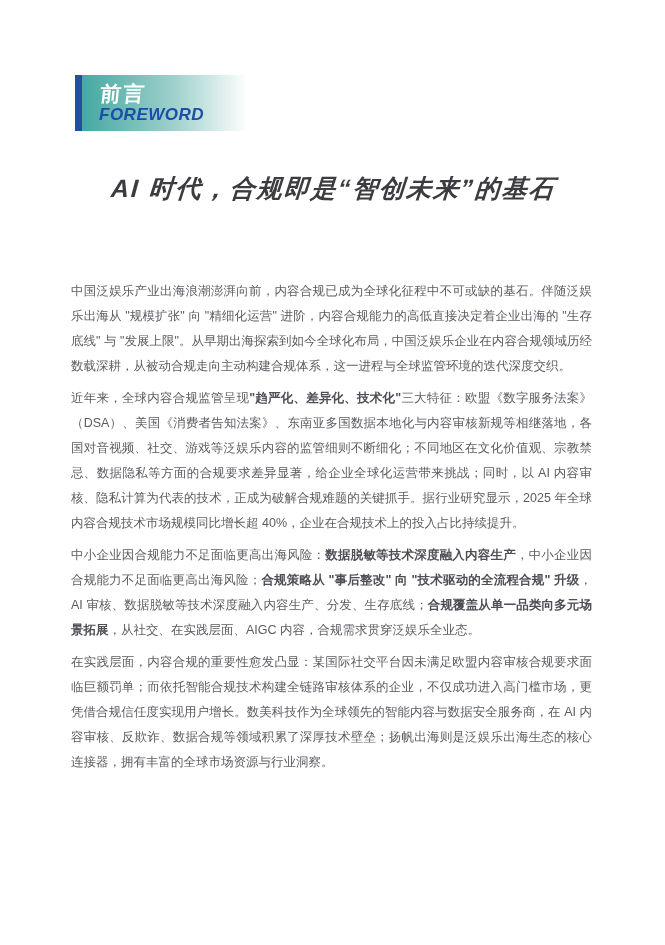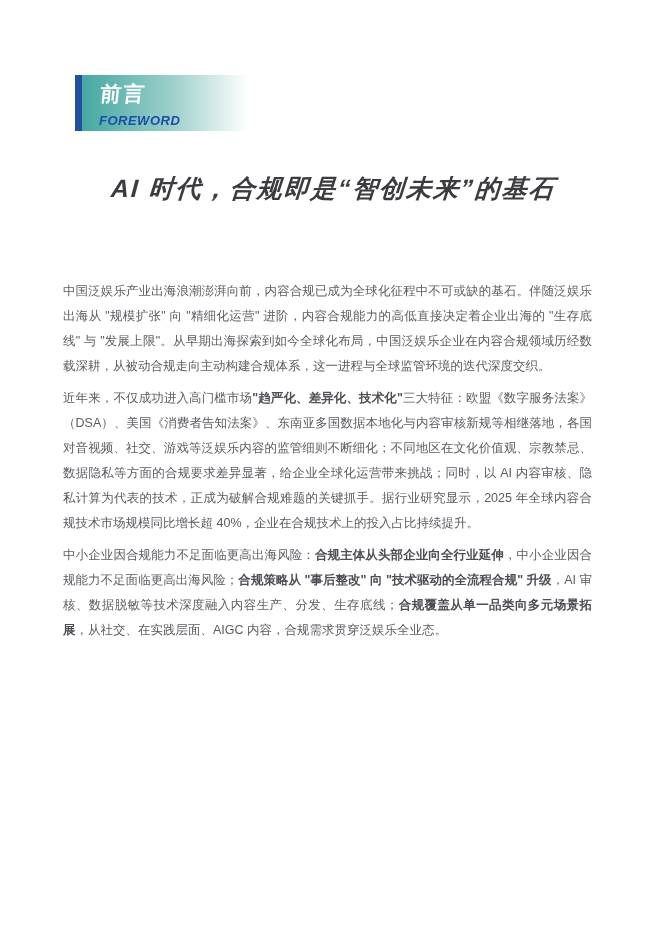--- a/index.html
+++ b/index.html
@@ -36,23 +36,23 @@
   .badge-title {
     color: #ffffff;
     font-size: 21px;
     font-weight: 700;
     line-height: 24px;
     letter-spacing: 2px;
     transform: skewX(-6deg);
     transform-origin: left bottom;
   }
   .badge-subtitle {
-    margin-top: 8px;
+    margin-top: 2px;
     color: var(--subtitle-blue, #1d4da9);
-    font-size: 13px;
+    font-size: 17px;
     font-weight: 700;
     font-style: italic;
     line-height: 14px;
     letter-spacing: 0.5px;
   }
   
   .title {
     position: absolute;
     left: 75px;
     right: 73px;
@@ -62,21 +62,21 @@
     line-height: 34px;
     font-weight: 700;
     font-style: italic;
     color: var(--title-text, #3b3b40);
     letter-spacing: 2px;
     transform: skewX(-4deg);
   }
   
   .content {
     position: absolute;
-    left: 63px;
+    left: 71px;
     right: 73px;
     top: 279px;
   }
   .content p {
     font-size: 12.5px;
     line-height: 25px;
     color: var(--body-text, #5a5c61);
     text-align: justify;
     margin-bottom: 7px;
   }
@@ -95,17 +95,18 @@
     <div class="badge-body">
       <div class="badge-title">前言</div>
       <div class="badge-subtitle">FOREWORD</div>
     </div>
   </header>
 
   <h1 class="title">AI 时代，合规即是“智创未来”的基石</h1>
 
   <main class="content">
       <p><span>中国泛娱乐产业出海浪潮澎湃向前，内容合规已成为全球化征程中不可或缺的基石。伴随泛娱乐出海从 "规模扩张" 向 "精细化运营" 进阶，内容合规能力的高低直接决定着企业出海的 "生存底线" 与 "发展上限"。从早期出海探索到如今全球化布局，中国泛娱乐企业在内容合规领域历经数载深耕，从被动合规走向主动构建合规体系，这一进程与全球监管环境的迭代深度交织。</span></p>
-      <p><span>近年来，不仅成功进入高门槛市场</span><span class="b">"趋严化、差异化、技术化"</span><span>三大特征：欧盟《数字服务法案》（DSA）、美国《消费者告知法案》、东南亚多国数据本地化与内容审核新规等相继落地，各国对音视频、社交、游戏等泛娱乐内容的监管细则不断细化；不同地区在文化价值观、宗教禁忌、数据隐私等方面的合规要求差异显著，给企业全球化运营带来挑战；同时，以 AI 内容审核、隐私计算为代表的技术，正成为破解合规难题的关键抓手。据行业研究显示，2025 年全球内容合规技术市场规模同比增长超 40%，企业在合规技术上的投入占比持续提升。</span></p>
-      <p><span>中小企业因合规能力不足面临更高出海风险：</span><span class="b">合规主体从头部企业向全行业延伸</span><span>，中小企业因合规能力不足面临更高出海风险；</span><span class="b">合规策略从 "事后整改" 向 "技术驱动的全流程合规" 升级</span><span>，AI 审核、数据脱敏等技术深度融入内容生产、分发、生存底线；</span><span class="b">合规覆盖从单一品类向多元场景拓展</span><span>，从社交、在实践层面、AIGC 内容，合规需求贯穿泛娱乐全业态。</span></p>
+      <p><span>近年来，全球内容合规监管呈现</span><span class="b">"趋严化、差异化、技术化"</span><span>三大特征：欧盟《数字服务法案》（DSA）、美国《消费者告知法案》、东南亚多国数据本地化与内容审核新规等相继落地，各国对音视频、社交、游戏等泛娱乐内容的监管细则不断细化；不同地区在文化价值观、宗教禁忌、数据隐私等方面的合规要求差异显著，给企业全球化运营带来挑战；同时，以 AI 内容审核、隐私计算为代表的技术，正成为破解合规难题的关键抓手。据行业研究显示，2025 年全球内容合规技术市场规模同比增长超 40%，企业在合规技术上的投入占比持续提升。</span></p>
+      <p><span>中小企业因合规能力不足面临更高出海风险：</span><span class="b">数据脱敏等技术深度融入内容生产</span><span>，中小企业因合规能力不足面临更高出海风险；</span><span class="b">合规策略从 "事后整改" 向 "技术驱动的全流程合规" 升级</span><span>，AI 审核、数据脱敏等技术深度融入内容生产、分发、生存底线；</span><span class="b">合规覆盖从单一品类向多元场景拓展</span><span>，从社交、在实践层面、AIGC 内容，合规需求贯穿泛娱乐全业态。</span></p>
+      <p><span>在实践层面，内容合规的重要性愈发凸显：某国际社交平台因未满足欧盟内容审核合规要求面临巨额罚单；而依托智能合规技术构建全链路审核体系的企业，不仅成功进入高门槛市场，更凭借合规信任度实现用户增长。数美科技作为全球领先的智能内容与数据安全服务商，在 AI 内容审核、反欺诈、数据合规等领域积累了深厚技术壁垒；扬帆出海则是泛娱乐出海生态的核心连接器，拥有丰富的全球市场资源与行业洞察。</span></p>
     </main>
 
 </div>
 
 </body></html>

